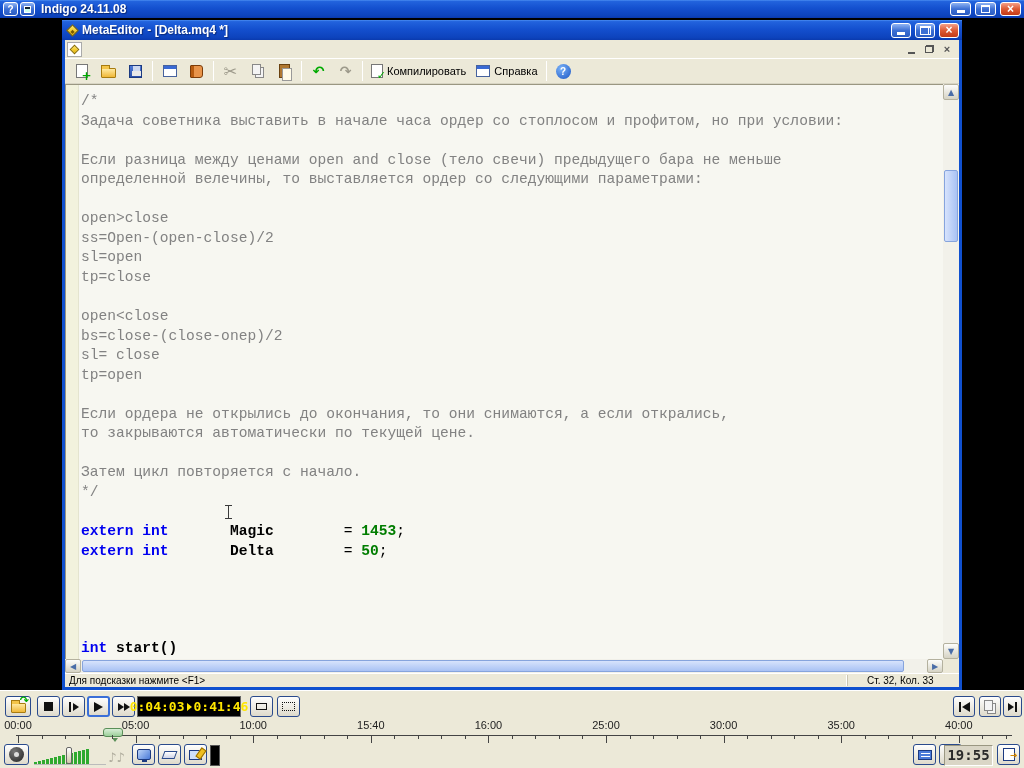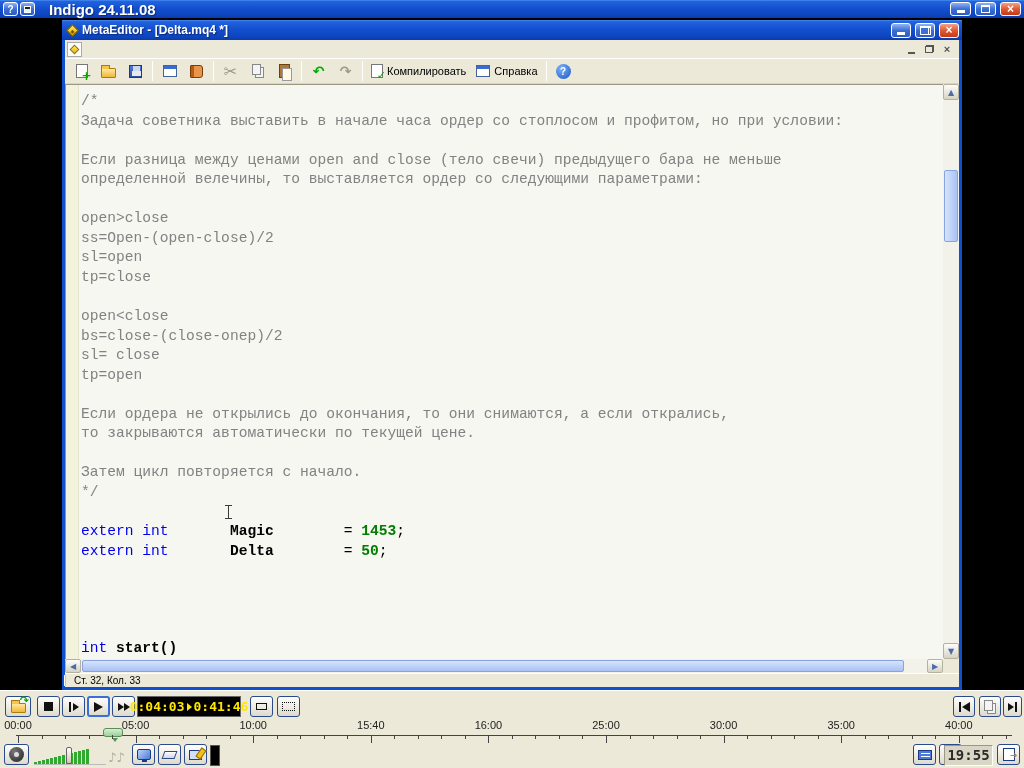--- a/index.html
+++ b/index.html
@@ -2,21 +2,21 @@
 <html><head>
 <meta charset="utf-8">
 <style>
   * { margin:0; padding:0; box-sizing:border-box; }
   body { background:#444; font-family:"Liberation Sans", sans-serif; }
   .screen { position:relative; width:1024px; height:768px; background:#000; overflow:hidden; font-family:"Liberation Sans", sans-serif; }
 
   
   .titlebar-grad { background:linear-gradient(180deg,#4a8df2 0%,#2263dd 8%,#1450cf 45%,#0d43bc 88%,#0a3aae 100%); }
   .outer-titlebar { position:absolute; left:0; top:0; width:1024px; height:18px; display:flex; align-items:center; padding:0 3px; gap:2px; }
-  .outer-title { color:#fff; font-weight:bold; font-size:15px; text-shadow:1px 1px 1px #0a2a7a; margin-left:12px; }
+  .outer-title { color:#fff; font-weight:bold; font-size:12px; text-shadow:1px 1px 1px #0a2a7a; margin-left:4px; }
   .spacer { flex:1; }
   .xs-btn { width:15px; height:14px; border:1px solid #fff; border-radius:3px;
     background:linear-gradient(180deg,#8fb4f4,#3c6fd4 50%,#2a5cc4); color:#fff; font-size:10px; font-weight:bold;
     display:inline-flex; align-items:center; justify-content:center; }
   .shade-glyph { width:7px; height:7px; border:1px solid #fff; background:linear-gradient(180deg,#123 50%,#cfe 50%); display:block; }
   .xpbtn { width:21px; height:14px; border:1px solid #fff; border-radius:3px; margin-left:2px;
     background:linear-gradient(180deg,#8fb4f4,#3c6fd4 50%,#2a5cc4);
     color:#fff; font-size:12px; line-height:12px; font-weight:bold; display:inline-flex; align-items:center; justify-content:center; }
   .xpbtn.close { background:linear-gradient(180deg,#f5a088,#dd5a34 50%,#c43a16); }
   .g-min { width:8px; height:3px; background:#fff; align-self:flex-end; margin-bottom:2px; display:block; }
@@ -68,36 +68,36 @@
   .i-clip { position:relative; width:11px; height:14px; background:#b07830; border:1px solid #6a4210; }
   .i-clip::after { content:""; position:absolute; left:2px; top:3px; width:8px; height:11px; background:#fffbe8; border:1px solid #999; }
   .i-help-circ { width:15px; height:15px; border-radius:50%; background:radial-gradient(circle at 35% 30%,#7ab2f8,#1a55c4); color:#fff; font:bold 10px/15px "Liberation Sans",sans-serif; text-align:center; }
 
   
   .code-wrap { position:absolute; left:0; top:44px; right:16px; bottom:28px; background:#f7f7f1; border-top:1px solid #9a9782; border-left:1px solid #9a9782; overflow:hidden; }
   .code-margin { position:absolute; left:0; top:0; bottom:0; width:13px; background:#f2f2dd; border-right:1px solid #e4e4cf; }
   .code-text { position:absolute; left:15px; top:7px; font-family:"Liberation Mono", monospace; font-size:14.6px; white-space:pre; }
   .code-line { height:19.55px; line-height:19.55px; }
   .cmt { color:#828282; }
-  .kw  { color:#0000f0; font-weight:normal; }
+  .kw  { color:#0000f0; font-weight:bold; }
   .id  { color:#000; font-weight:bold; }
   .num { color:#007d00; font-weight:bold; }
   .pln { color:#000; }
 
   
   .vscroll { position:absolute; right:0; top:44px; bottom:28px; width:16px; background:#f2f1ea; }
   .hscroll { position:absolute; left:0; right:16px; bottom:14px; height:14px; background:#f2f1ea; }
   .sb-btn { position:absolute; background:linear-gradient(180deg,#fdfdfb,#d6d3c4); border:1px solid #b4b19e; border-radius:2px; color:#4a6da8; display:flex; align-items:center; justify-content:center; font-size:8px; font-family:"DejaVu Sans",sans-serif; }
   .sb-thumb { position:absolute; background:linear-gradient(90deg,#d7e3fc,#a9c2f4); border:1px solid #86a4dd; border-radius:2px; }
   .hscroll .sb-thumb { background:linear-gradient(180deg,#d7e3fc,#a9c2f4); }
 
   
   .statusbar { position:absolute; left:0; bottom:0; width:100%; height:14px; font-size:10px; color:#000; display:flex; align-items:center; background:#ece9d8; border-top:1px solid #fff; }
   .status-hint { padding-left:4px; flex:1; }
-  .status-pos { width:112px; border-left:1px solid #c9c5b2; box-shadow:-1px 0 0 #fff; padding-left:8px; }
+  .status-pos { width:112px; border-left:1px solid #c9c5b2; box-shadow:-1px 0 0 #fff; padding-left:19px; }
 
   
   .ibeam { position:absolute; left:224px; top:504px; width:9px; height:17px; color:#3a3a3a; font:15px "DejaVu Serif",serif; }
   .ibeam::before { content:""; position:absolute; left:4px; top:2px; bottom:2px; width:1px; background:#3a3a3a; }
   .ibeam::after { content:""; position:absolute; left:1px; top:1px; width:7px; height:1px; background:#3a3a3a; box-shadow:0 13px 0 #3a3a3a; }
 
   
   .bottom-panel { position:absolute; left:0; top:690px; width:1024px; height:78px; background:#ece9d8; border-top:1px solid #fff; }
   .p-btn { position:absolute; height:21px; border:1px solid #2a4a8c; border-radius:3px; background:linear-gradient(180deg,#fefefe,#dedacb); display:flex; align-items:center; justify-content:center; }
   .p-btn.active { border:2px solid #3a6fd8; }
@@ -253,20 +253,21 @@
         <span class="sb-btn" style="left:0;bottom:0;width:16px;height:16px;">▼</span>
       </div>
 
       <div class="hscroll">
         <span class="sb-btn" style="left:0;top:0;width:16px;height:14px;">◀</span>
         <span class="sb-thumb" style="left:17px;top:1px;width:822px;height:12px;"></span>
         <span class="sb-btn" style="right:0;top:0;width:16px;height:14px;">▶</span>
       </div>
 
       <div class="statusbar">
+        <span class="status-hint">Для подсказки нажмите &lt;F1&gt;</span>
         <span class="status-pos">Ст. 32, Кол. 33</span>
       </div>
     </div>
   </div>
 
   <div class="ibeam"></div>
 
   <div class="bottom-panel">
 
     <div style="position:absolute; left:0; top:5px; width:1024px; height:22px;">

